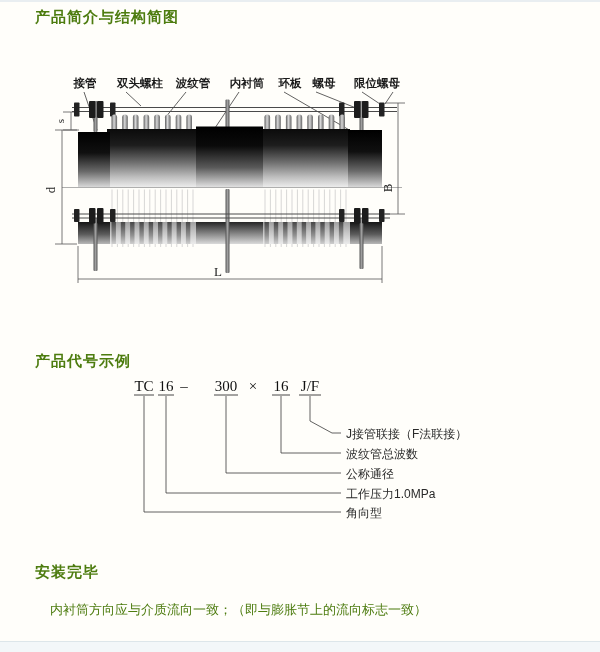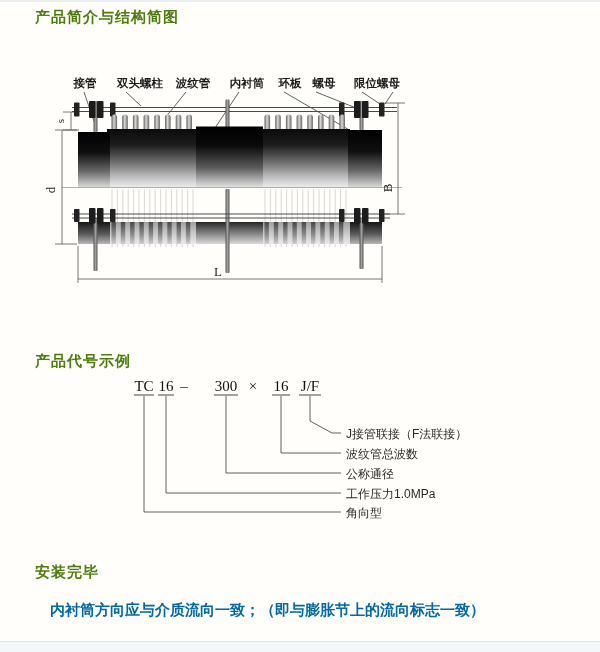--- a/index.html
+++ b/index.html
@@ -2,21 +2,21 @@
 <html><head>
 <meta charset="utf-8">
 <style>
   html,body{margin:0;padding:0;}
   body{width:600px;height:652px;position:relative;background:#fffefa;
        font-family:"Liberation Sans",sans-serif;overflow:hidden;}
   .abs{position:absolute;}
   .sec-h{font-size:15px;font-weight:bold;color:#4d7c0f;letter-spacing:1px;}
   .top-line{left:0;top:0;width:600px;height:2px;background:#e9eef1;}
   .bottom-strip{left:0;top:641px;width:600px;height:11px;background:#f3f7f9;border-top:1px solid #dde6ea;}
-  .install-text{left:50px;top:599px;width:520px;font-size:15px;line-height:22px;color:#0369a1;font-weight:700;}
+  .install-text{left:50px;top:599px;width:520px;font-size:13px;line-height:22px;color:#4d7c0f;font-weight:400;}
   svg text{font-family:"Liberation Sans",sans-serif;}
   svg .serif{font-family:"Liberation Serif",serif;}
 </style>
 </head>
 <body>
 
 <div class="abs top-line"></div>
 
 <div class="abs sec-h" style="left:35px;top:8px;">产品简介与结构简图</div>
 

